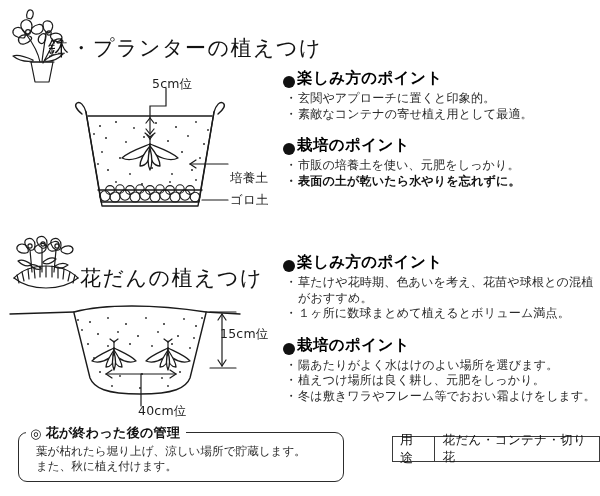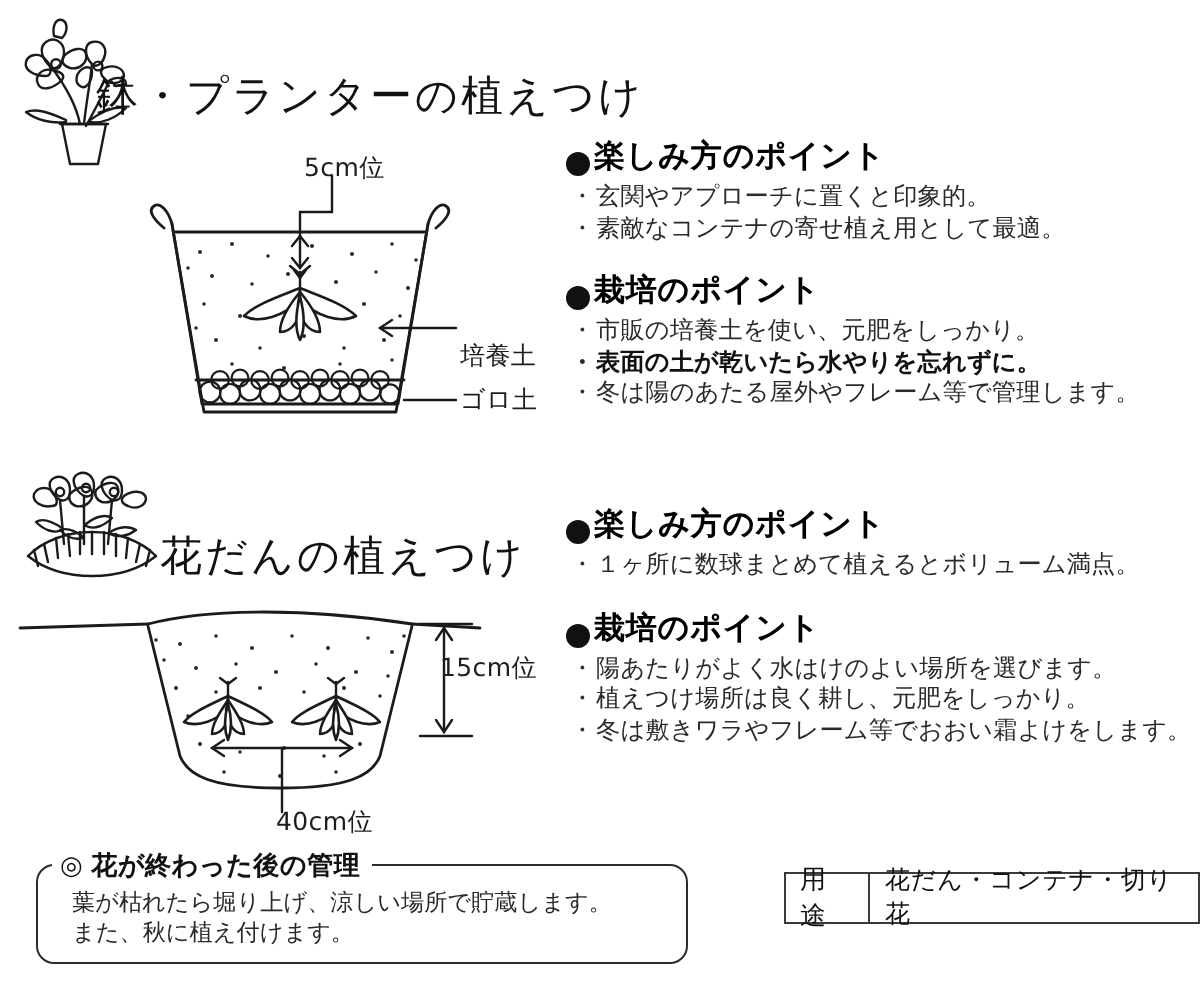--- a/index.html
+++ b/index.html
@@ -293,21 +293,20 @@
 
   <div class="gap"></div>
 
   <div class="point-head">
     <span class="dot"></span>
     <span>栽培のポイント</span>
   </div>
   <ul class="point-list">
     <li>市販の培養土を使い、元肥をしっかり。</li>
     <li class="bold">表面の土が乾いたら水やりを忘れずに。</li>
-    <li>冬は陽のあたる屋外やフレーム等で管理します。</li>
   </ul>
 </div>
 
 <div class="illus" style="left:8px; top:228px;">
   <svg width="76" height="62" viewBox="0 0 76 62">
     <g fill="none" stroke="#1b1b1b" stroke-width="1.2" stroke-linejoin="round" stroke-linecap="round">
 
       <path d="M6 50 C14 42 26 38 38 38 C50 38 62 42 70 50"></path>
       <path d="M6 50 C16 58 28 60 38 60 C48 60 60 58 70 50"></path>
       <path d="M9 47 L11 55"></path>
@@ -441,20 +440,21 @@
 <div class="dlabel" style="left:220px; top:326px;">15cm位</div>
 <div class="dlabel" style="left:138px; top:403px;">40cm位</div>
 
 <div class="txtcol" style="top:252px;">
 
   <div class="point-head">
     <span class="dot"></span>
     <span>楽しみ方のポイント</span>
   </div>
   <ul class="point-list">
+    <li>草たけや花時期、色あいを考え、花苗や球根との混植がおすすめ。</li>
     <li>１ヶ所に数球まとめて植えるとボリューム満点。</li>
   </ul>
 
   <div class="gap"></div>
 
   <div class="point-head">
     <span class="dot"></span>
     <span>栽培のポイント</span>
   </div>
   <ul class="point-list">

